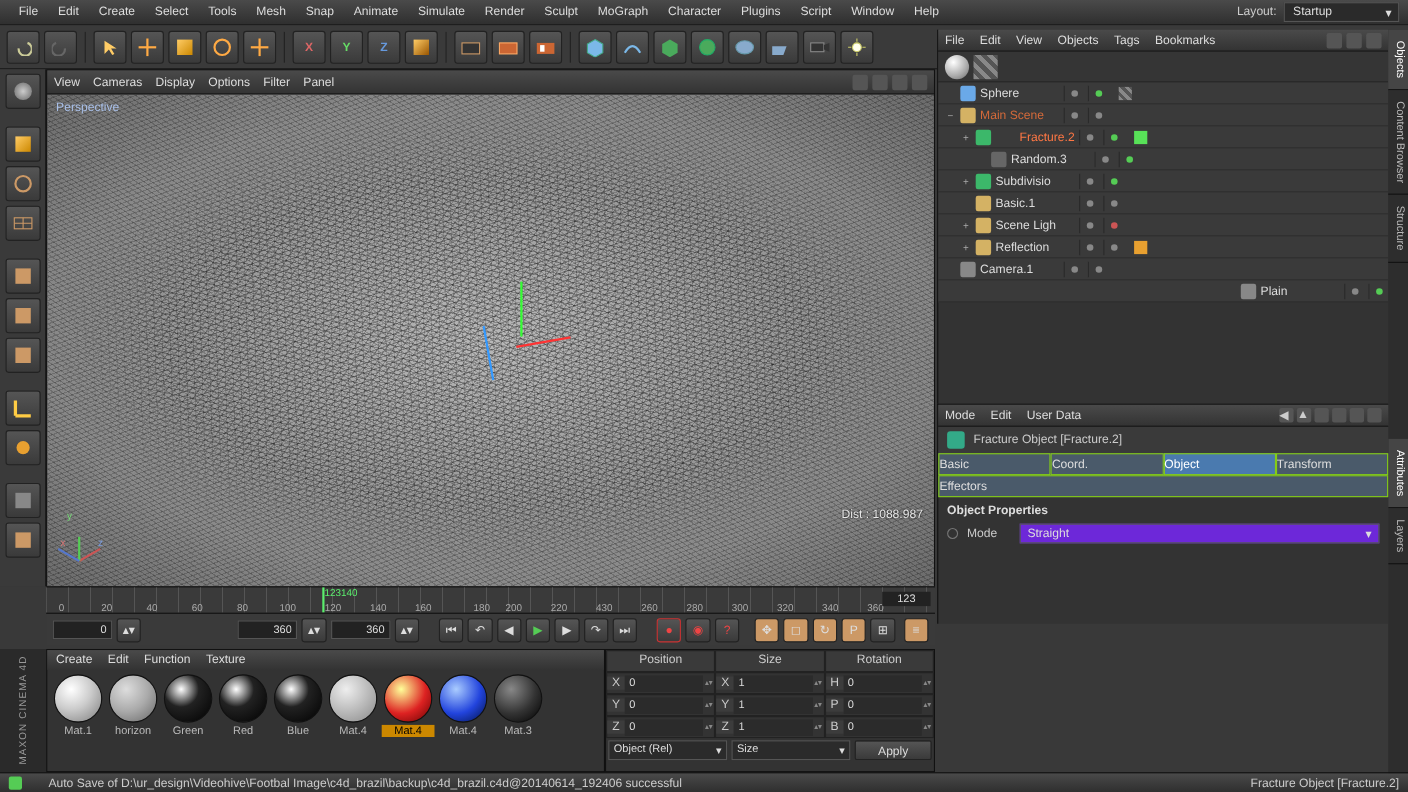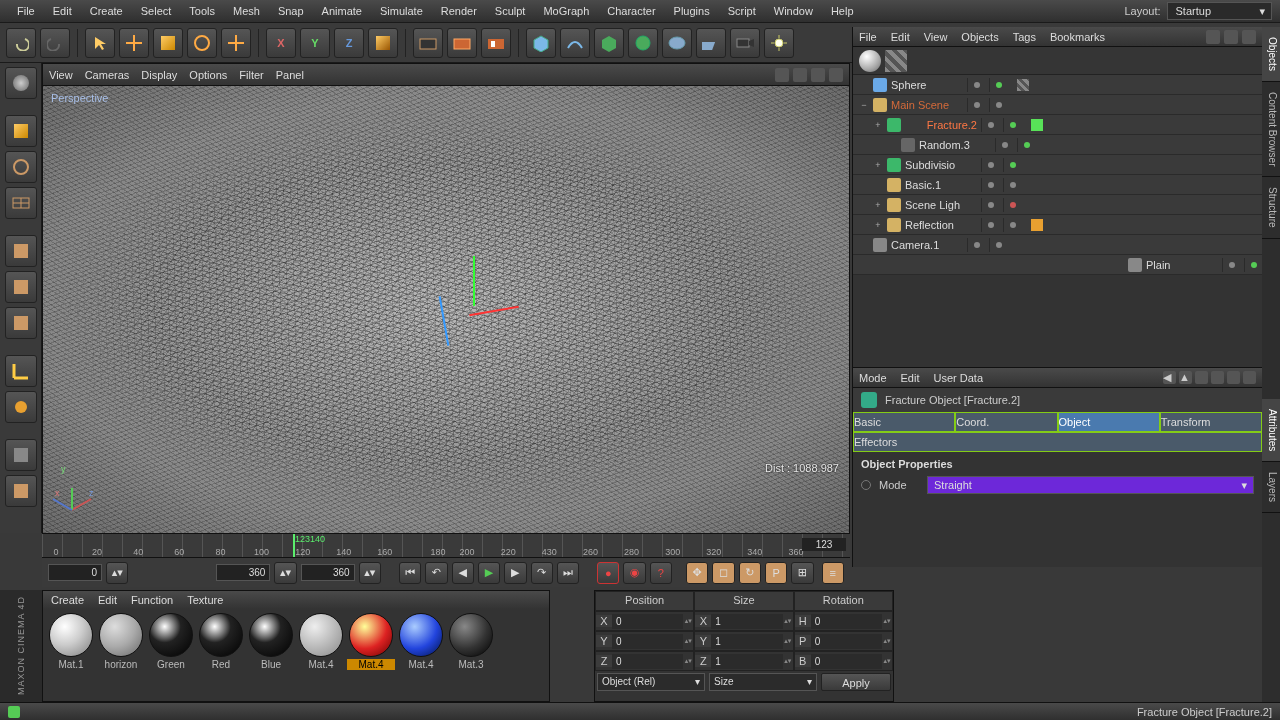--- a/index.html
+++ b/index.html
@@ -124,21 +124,21 @@
 .mat-pane { position:absolute; left:42px; top:590px; width:508px; height:112px; background:#333; border:1px solid #111; }
 .mat-menu { height:18px; background:linear-gradient(#4a4a4a,#333); display:flex; align-items:center; gap:14px; padding:0 8px; font-size:11px; }
 .mat-menu span { color:#ddd; cursor:pointer; }
 .mat-list { display:flex; padding:4px; gap:2px; flex-wrap:wrap; }
 .mat-item { width:48px; text-align:center; }
 .mat-ball { width:44px; height:44px; border-radius:50%; margin:0 auto 2px; border:1px solid #111; }
 .mat-label { font-size:10px; color:#bbb; white-space:nowrap; overflow:hidden; }
 .mat-item.selected .mat-label { background:#cc8800; color:#000; }
 
 
-.coord-pane { position:absolute; left:550px; top:590px; width:300px; height:112px; background:#333; border:1px solid #111;margin-left:44px; }
+.coord-pane { position:absolute; left:550px; top:590px; width:300px; height:112px; background:#333; border:1px solid #111; }
 .coord-row { display:flex; height:20px; }
 .coord-hdr { flex:1; text-align:center; background:#3a3a3a; border:1px solid #222; color:#ccc; padding:2px 0; }
 .coord-cell { display:flex; align-items:center; border:1px solid #222; flex:1; }
 .coord-cell .lbl { width:16px; text-align:center; color:#ccc; background:#3c3c3c; }
 .coord-cell .val { flex:1; background:#2b2b2b; color:#ddd; padding:2px 4px; font-size:10px; }
 .coord-cell .spin { width:10px; font-size:7px; color:#888; text-align:center; }
 .coord-foot { display:flex; height:22px; gap:4px; padding:2px; }
 .coord-sel { flex:1; background:#2b2b2b; border:1px solid #555; color:#ddd; font-size:10px; padding:2px 4px; position:relative; }
 .coord-sel::after { content:"▾"; position:absolute; right:4px; }
 .apply-btn { flex:0 0 70px; background:linear-gradient(#555,#3a3a3a); border:1px solid #222; color:#ddd; text-align:center; line-height:18px; border-radius:2px; cursor:pointer; }
@@ -717,14 +717,15 @@
     </div>
   <div class="coord-foot">
     <div class="coord-sel">Object (Rel)</div>
     <div class="coord-sel">Size</div>
     <div class="apply-btn">Apply</div>
   </div>
 </div>
 
 <div class="statusbar">
   <div style="width:12px;height:12px;background:#5c5;border-radius:2px"></div>
+  <span>Auto Save of D:\ur_design\Videohive\Footbal Image\c4d_brazil\backup\c4d_brazil.c4d@20140614_192406 successful</span>
   <span style="margin-left:auto">Fracture Object [Fracture.2]</span>
 </div>
 
 </body></html>

